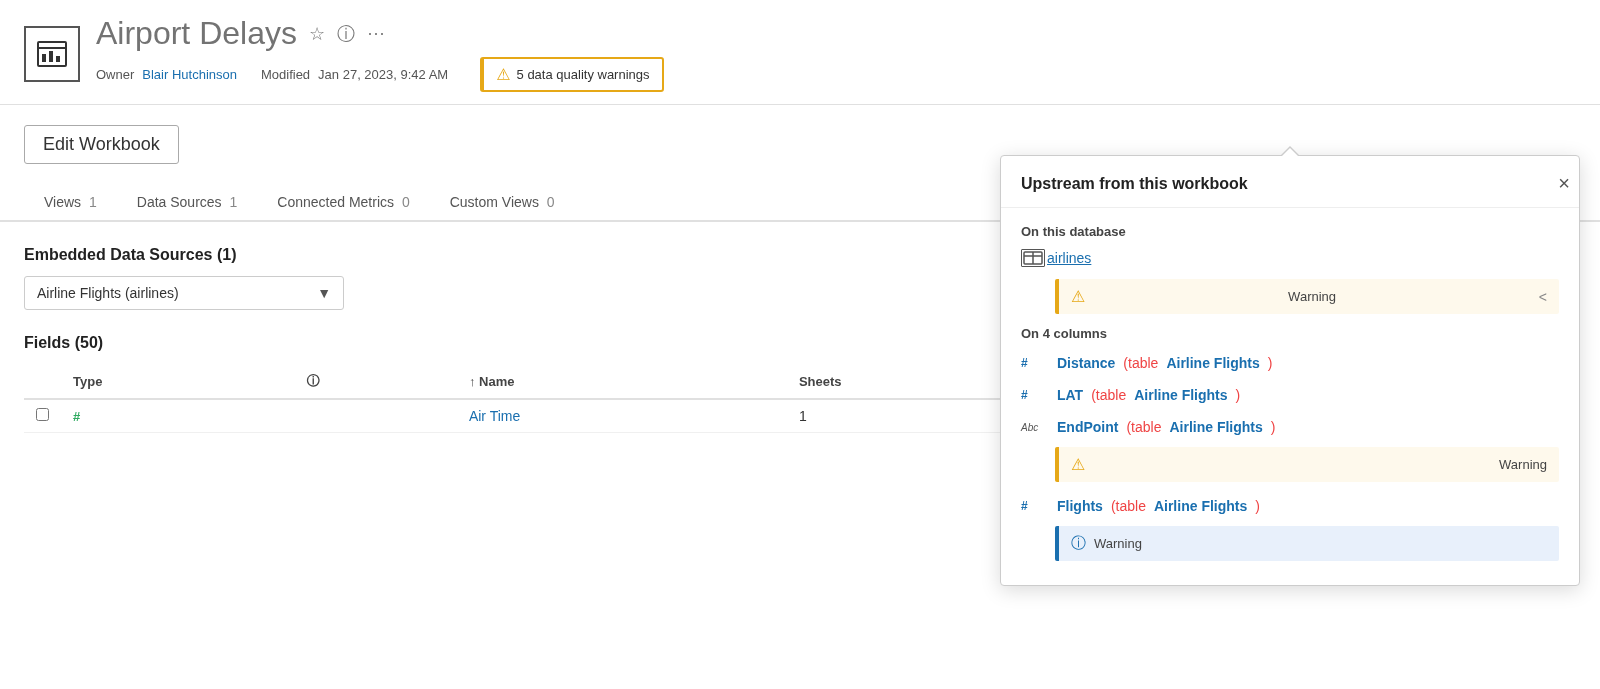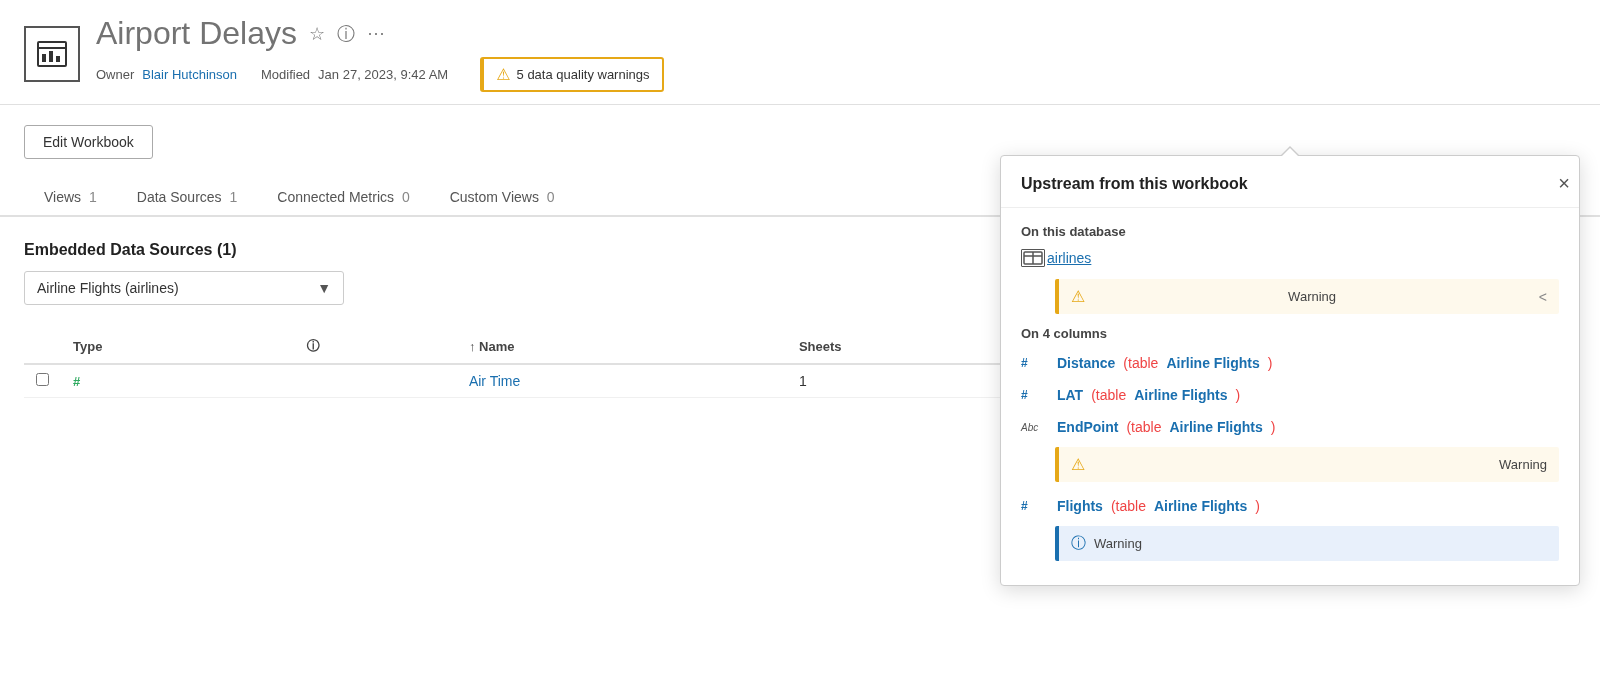--- a/index.html
+++ b/index.html
@@ -44,21 +44,21 @@
       margin-left: 24px;
       cursor: pointer;
     }
     .warning-icon { color: #e6a817; font-size: 16px; }
 
     .edit-button-row {
       padding: 20px 24px;
     }
     .edit-button {
       border: 1px solid #aaa; background: #fff; padding: 8px 18px;
-      font-size: 14px; cursor: pointer; border-radius: 3px; color: #333;
+      font-size: 18px; cursor: pointer; border-radius: 3px; color: #333;
     }
 
     .tabs-row {
       display: flex; align-items: center; gap: 0;
       border-bottom: 2px solid #e0e0e0;
       padding: 0 24px;
     }
     .tab-item {
       padding: 10px 20px; font-size: 14px; color: #555; cursor: pointer;
       border-bottom: 2px solid transparent; margin-bottom: -2px;
@@ -231,20 +231,21 @@
   </div>
 </div>
 
 <div class="content-area">
   <div class="section-title">Embedded Data Sources (1)</div>
   <div class="datasource-dropdown">
     <span>Airline Flights (airlines)</span>
     <span class="dropdown-arrow">▼</span>
   </div>
 
+  <div class="fields-title">Fields (50)</div>
   <table class="fields-table">
     <thead>
       <tr>
         <th class="checkbox-cell"></th>
         <th>Type</th>
         <th>ⓘ</th>
         <th>↑ Name</th>
         <th>Sheets</th>
         <th>Description</th>
       </tr>

